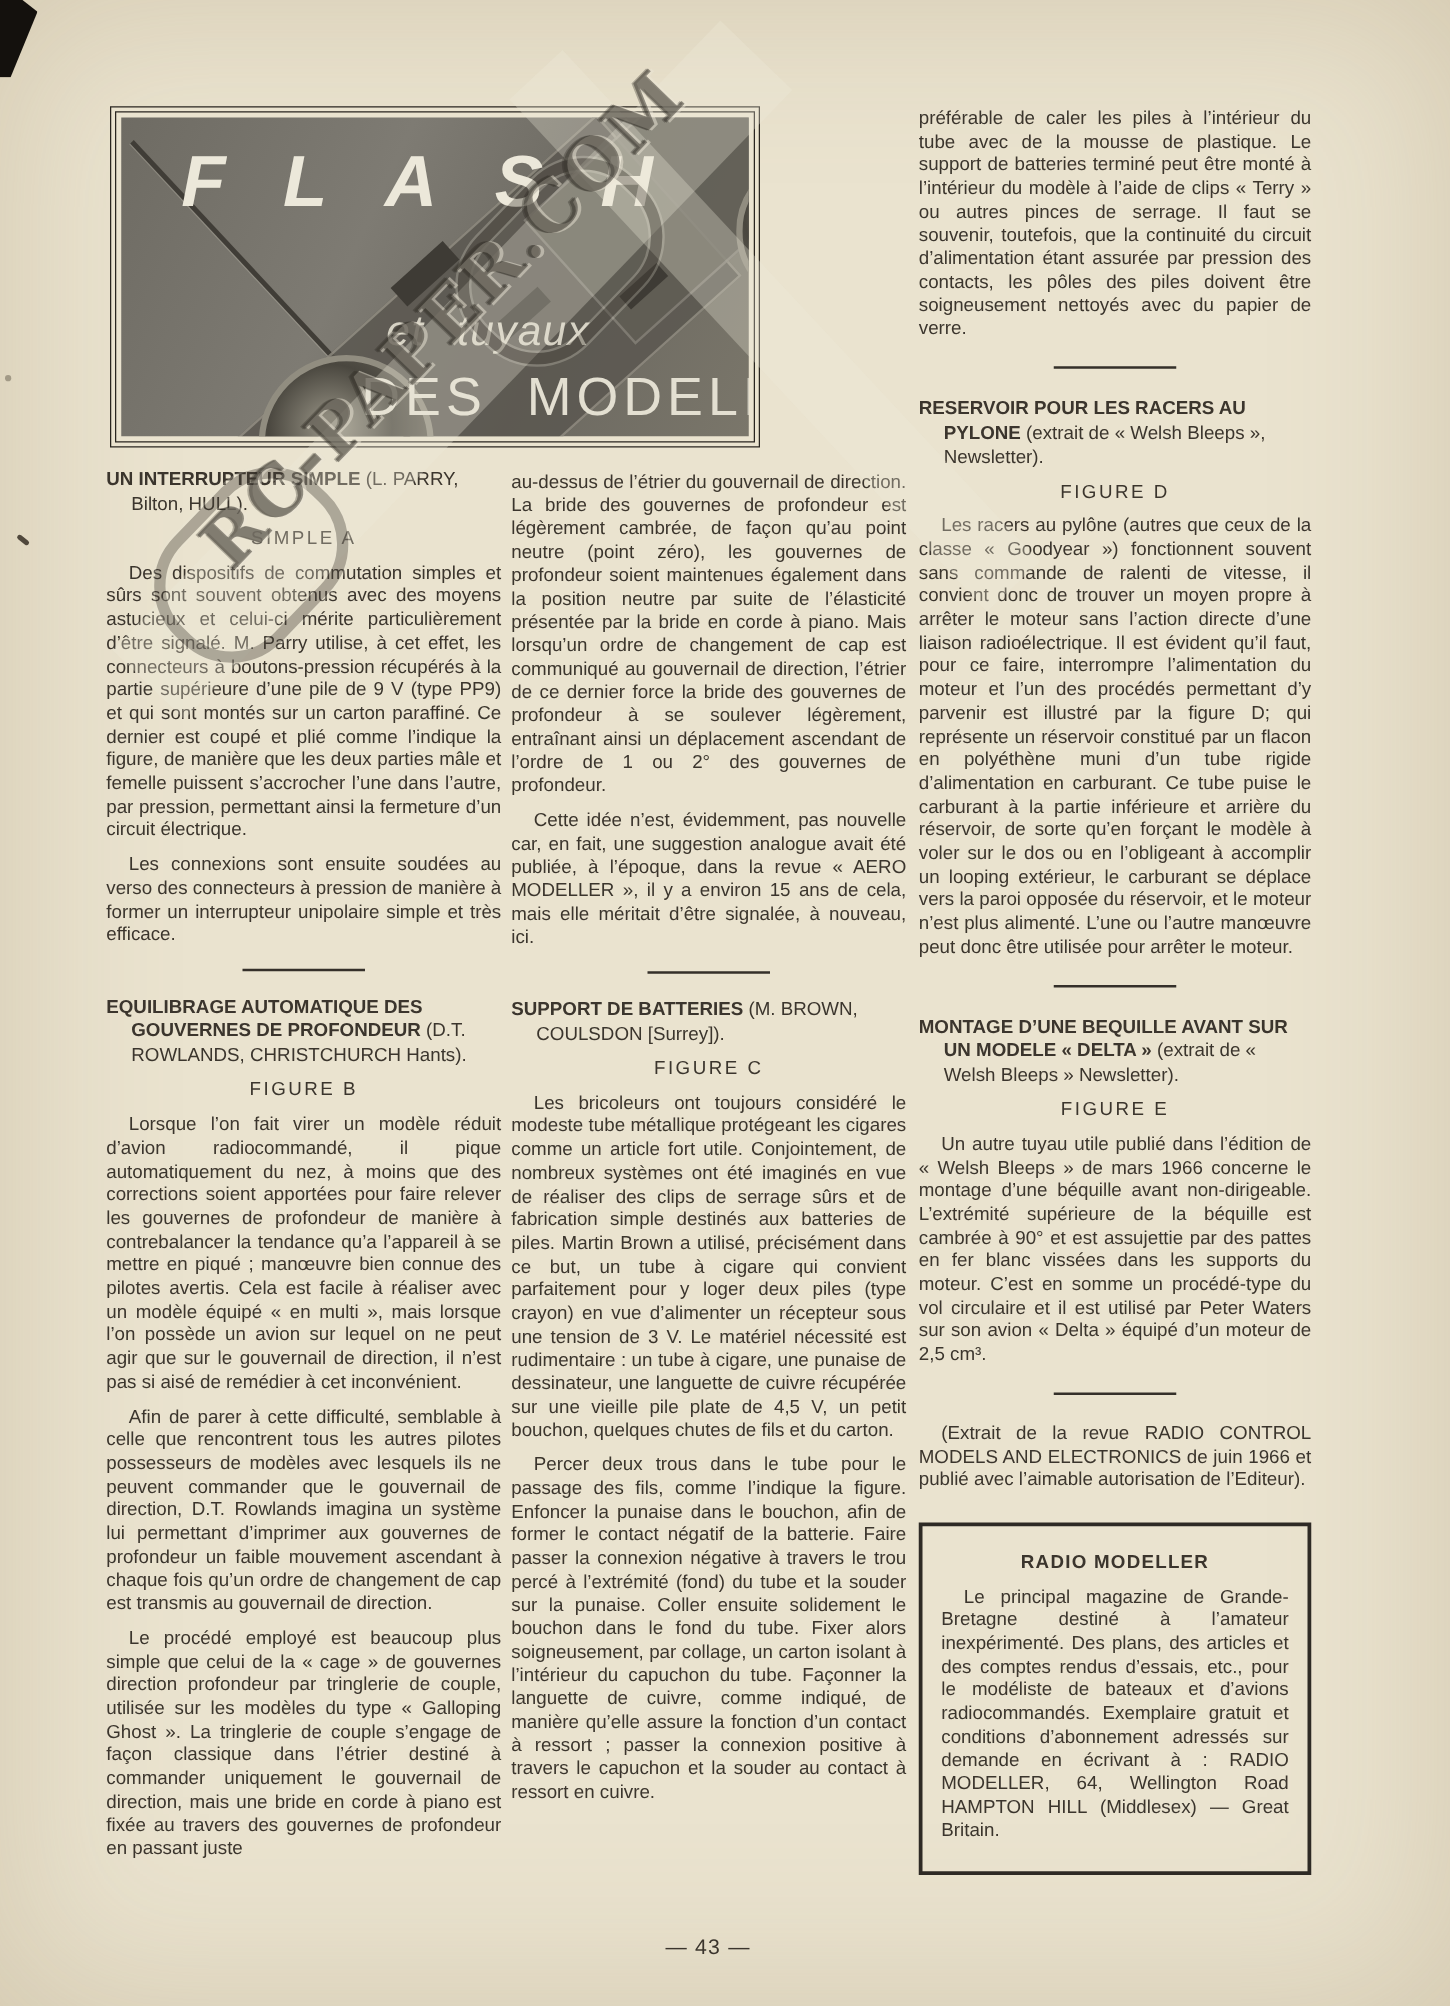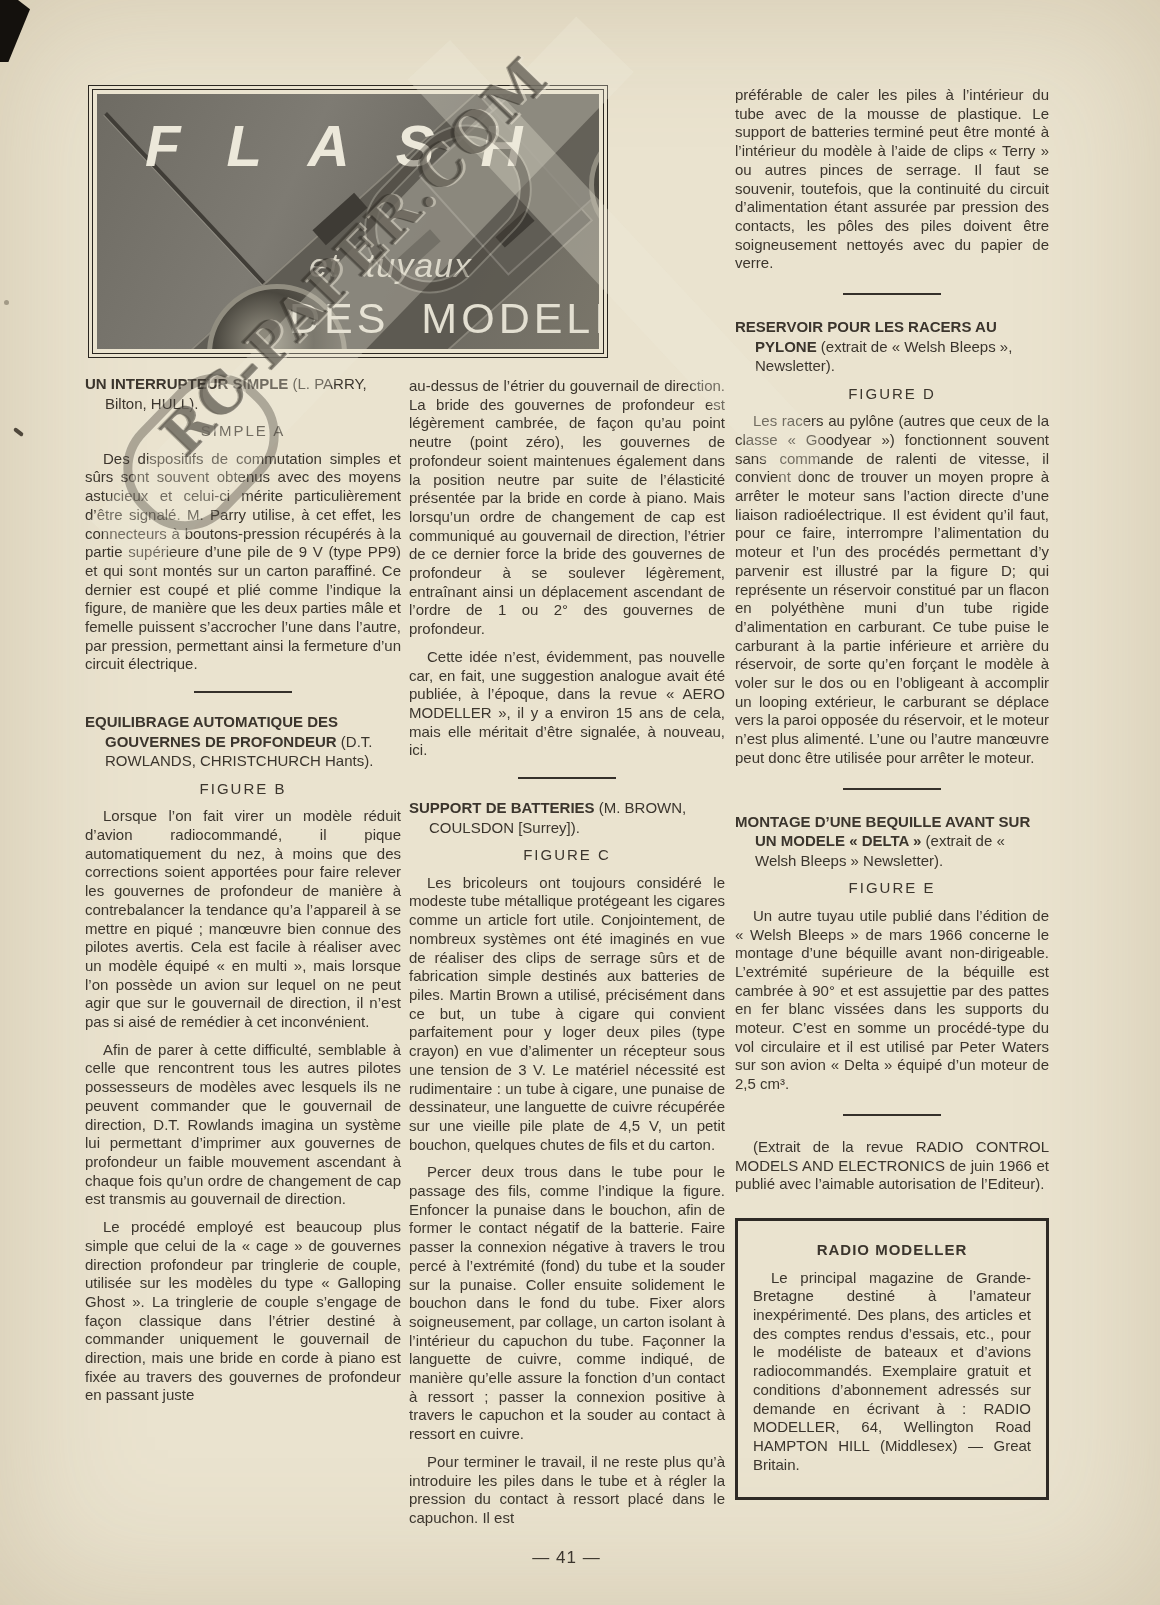--- a/index.html
+++ b/index.html
@@ -113,52 +113,52 @@
     <div class="wm-band wm-b2"></div>
     <div class="wm-capsule wm-c1"></div>
     <div class="wm-capsule wm-c2"></div>
     <div class="wm-text">RC-PAPER.COM</div>
   </div>
 
   <div class="col col1">
     <p class="heading"><span>UN INTERRUPTEUR SIMPLE</span><span class="credit"> (L. PARRY, Bilton, HULL).</span></p>
     <p class="figure">SIMPLE A</p>
     <p>Des dispositifs de commutation simples et sûrs sont souvent obtenus avec des moyens astucieux et celui-ci mérite particulièrement d’être signalé. M. Parry utilise, à cet effet, les connecteurs à boutons-pression récupérés à la partie supérieure d’une pile de 9 V (type PP9) et qui sont montés sur un carton paraffiné. Ce dernier est coupé et plié comme l’indique la figure, de manière que les deux parties mâle et femelle puissent s’accrocher l’une dans l’autre, par pression, permettant ainsi la fermeture d’un circuit électrique.</p>
+    <p>Les connexions sont ensuite soudées au verso des connecteurs à pression de manière à former un interrupteur unipolaire simple et très efficace.</p>
     <div class="rule"></div>
     <p class="heading"><span>EQUILIBRAGE AUTOMATIQUE DES GOUVERNES DE PROFONDEUR</span><span class="credit"> (D.T. ROWLANDS, CHRISTCHURCH Hants).</span></p>
     <p class="figure">FIGURE B</p>
     <p>Lorsque l’on fait virer un modèle réduit d’avion radiocommandé, il pique automatiquement du nez, à moins que des corrections soient apportées pour faire relever les gouvernes de profondeur de manière à contrebalancer la tendance qu’a l’appareil à se mettre en piqué ; manœuvre bien connue des pilotes avertis. Cela est facile à réaliser avec un modèle équipé « en multi », mais lorsque l’on possède un avion sur lequel on ne peut agir que sur le gouvernail de direction, il n’est pas si aisé de remédier à cet inconvénient.</p>
     <p>Afin de parer à cette difficulté, semblable à celle que rencontrent tous les autres pilotes possesseurs de modèles avec lesquels ils ne peuvent commander que le gouvernail de direction, D.T. Rowlands imagina un système lui permettant d’imprimer aux gouvernes de profondeur un faible mouvement ascendant à chaque fois qu’un ordre de changement de cap est transmis au gouvernail de direction.</p>
     <p>Le procédé employé est beaucoup plus simple que celui de la « cage » de gouvernes direction profondeur par tringlerie de couple, utilisée sur les modèles du type « Galloping Ghost ». La tringlerie de couple s’engage de façon classique dans l’étrier destiné à commander uniquement le gouvernail de direction, mais une bride en corde à piano est fixée au travers des gouvernes de profondeur en passant juste</p>
   </div>
 
   <div class="col col2">
     <p class="no-indent">au-dessus de l’étrier du gouvernail de direction. La bride des gouvernes de profondeur est légèrement cambrée, de façon qu’au point neutre (point zéro), les gouvernes de profondeur soient maintenues également dans la position neutre par suite de l’élasticité présentée par la bride en corde à piano. Mais lorsqu’un ordre de changement de cap est communiqué au gouvernail de direction, l’étrier de ce dernier force la bride des gouvernes de profondeur à se soulever légèrement, entraînant ainsi un déplacement ascendant de l’ordre de 1 ou 2° des gouvernes de profondeur.</p>
     <p>Cette idée n’est, évidemment, pas nouvelle car, en fait, une suggestion analogue avait été publiée, à l’époque, dans la revue « AERO MODELLER », il y a environ 15 ans de cela, mais elle méritait d’être signalée, à nouveau, ici.</p>
     <div class="rule"></div>
     <p class="heading"><span>SUPPORT DE BATTERIES</span><span class="credit"> (M. BROWN, COULSDON [Surrey]).</span></p>
     <p class="figure">FIGURE C</p>
     <p>Les bricoleurs ont toujours considéré le modeste tube métallique protégeant les cigares comme un article fort utile. Conjointement, de nombreux systèmes ont été imaginés en vue de réaliser des clips de serrage sûrs et de fabrication simple destinés aux batteries de piles. Martin Brown a utilisé, précisément dans ce but, un tube à cigare qui convient parfaitement pour y loger deux piles (type crayon) en vue d’alimenter un récepteur sous une tension de 3 V. Le matériel nécessité est rudimentaire : un tube à cigare, une punaise de dessinateur, une languette de cuivre récupérée sur une vieille pile plate de 4,5 V, un petit bouchon, quelques chutes de fils et du carton.</p>
     <p>Percer deux trous dans le tube pour le passage des fils, comme l’indique la figure. Enfoncer la punaise dans le bouchon, afin de former le contact négatif de la batterie. Faire passer la connexion négative à travers le trou percé à l’extrémité (fond) du tube et la souder sur la punaise. Coller ensuite solidement le bouchon dans le fond du tube. Fixer alors soigneusement, par collage, un carton isolant à l’intérieur du capuchon du tube. Façonner la languette de cuivre, comme indiqué, de manière qu’elle assure la fonction d’un contact à ressort ; passer la connexion positive à travers le capuchon et la souder au contact à ressort en cuivre.</p>
-    <p>Pour terminer le travail, il ne reste plus qu’à introduire les piles dans le tube et à régler la pression du contact à ressort placé dans le capuchon. Il est</p>
   </div>
 
   <div class="col col3">
     <p class="no-indent">préférable de caler les piles à l’intérieur du tube avec de la mousse de plastique. Le support de batteries terminé peut être monté à l’intérieur du modèle à l’aide de clips « Terry » ou autres pinces de serrage. Il faut se souvenir, toutefois, que la continuité du circuit d’alimentation étant assurée par pression des contacts, les pôles des piles doivent être soigneusement nettoyés avec du papier de verre.</p>
     <div class="rule"></div>
     <p class="heading"><span>RESERVOIR POUR LES RACERS AU PYLONE</span><span class="credit"> (extrait de « Welsh Bleeps », Newsletter).</span></p>
     <p class="figure">FIGURE D</p>
     <p>Les racers au pylône (autres que ceux de la classe « Goodyear ») fonctionnent souvent sans commande de ralenti de vitesse, il convient donc de trouver un moyen propre à arrêter le moteur sans l’action directe d’une liaison radioélectrique. Il est évident qu’il faut, pour ce faire, interrompre l’alimentation du moteur et l’un des procédés permettant d’y parvenir est illustré par la figure D; qui représente un réservoir constitué par un flacon en polyéthène muni d’un tube rigide d’alimentation en carburant. Ce tube puise le carburant à la partie inférieure et arrière du réservoir, de sorte qu’en forçant le modèle à voler sur le dos ou en l’obligeant à accomplir un looping extérieur, le carburant se déplace vers la paroi opposée du réservoir, et le moteur n’est plus alimenté. L’une ou l’autre manœuvre peut donc être utilisée pour arrêter le moteur.</p>
     <div class="rule"></div>
     <p class="heading"><span>MONTAGE D’UNE BEQUILLE AVANT SUR UN MODELE « DELTA »</span><span class="credit"> (extrait de « Welsh Bleeps » Newsletter).</span></p>
     <p class="figure">FIGURE E</p>
     <p>Un autre tuyau utile publié dans l’édition de « Welsh Bleeps » de mars 1966 concerne le montage d’une béquille avant non-dirigeable. L’extrémité supérieure de la béquille est cambrée à 90° et est assujettie par des pattes en fer blanc vissées dans les supports du moteur. C’est en somme un procédé-type du vol circulaire et il est utilisé par Peter Waters sur son avion « Delta » équipé d’un moteur de 2,5 cm³.</p>
     <div class="rule"></div>
     <p class="extrait">(Extrait de la revue RADIO CONTROL MODELS AND ELECTRONICS de juin 1966 et publié avec l’aimable autorisation de l’Editeur).</p>
     <div class="rm-box">
       <p class="rm-title">RADIO MODELLER</p>
       <p>Le principal magazine de Grande-Bretagne destiné à l’amateur inexpérimenté. Des plans, des articles et des comptes rendus d’essais, etc., pour le modéliste de bateaux et d’avions radiocommandés. Exemplaire gratuit et conditions d’abonnement adressés sur demande en écrivant à : RADIO MODELLER, 64, Wellington Road HAMPTON HILL (Middlesex) — Great Britain.</p>
     </div>
   </div>
 
-  <div class="footer">— 41 —</div>
+  <div class="footer">— 43 —</div>
 
 </div>
 
 </body></html>

